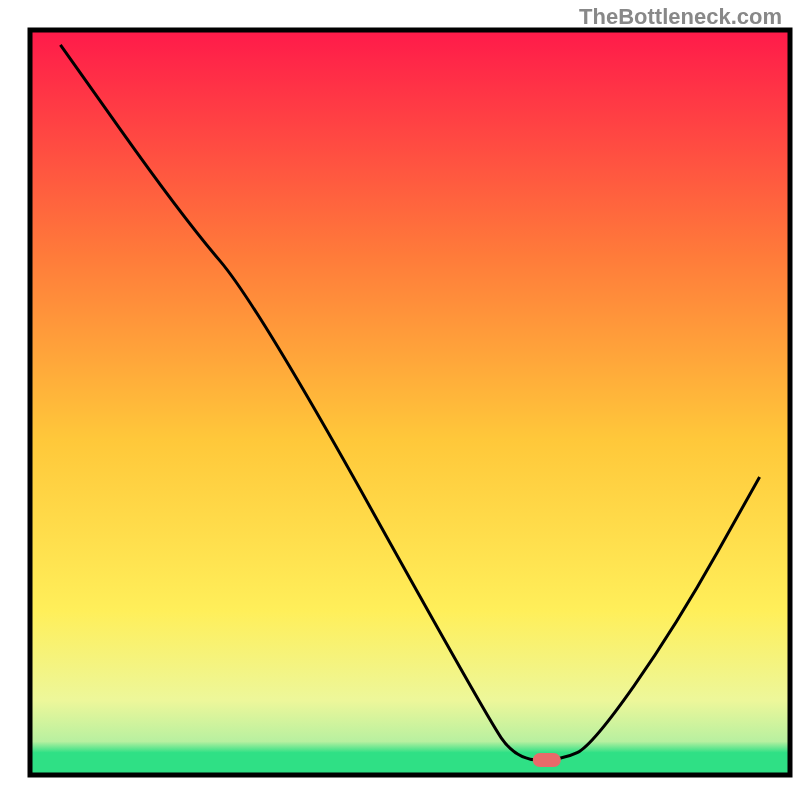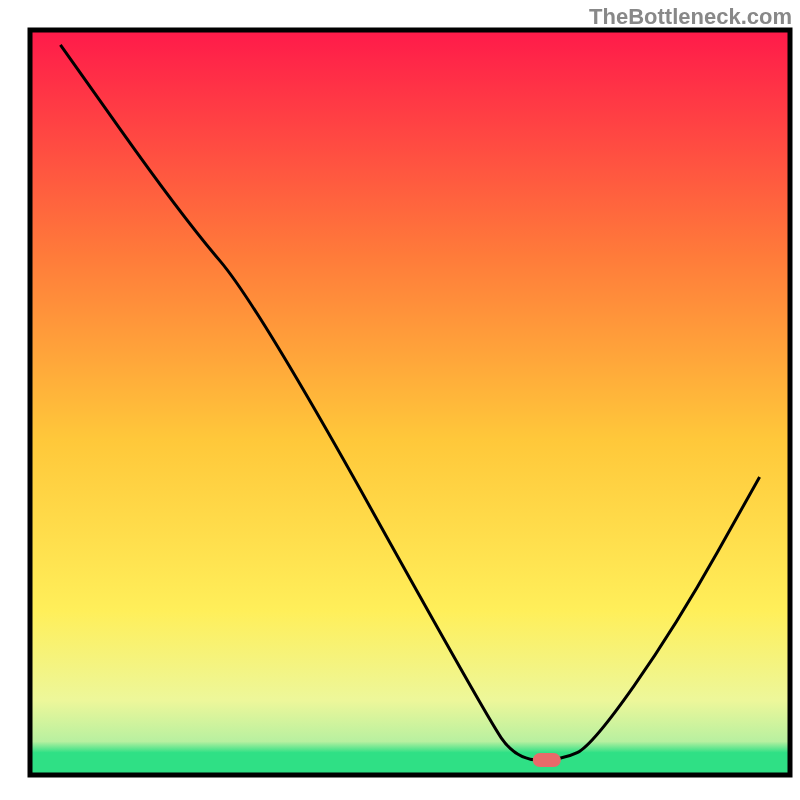--- a/index.html
+++ b/index.html
@@ -11,21 +11,21 @@
     overflow: hidden;
   }
   .container {
     position: relative;
     width: 800px;
     height: 800px;
   }
   .watermark {
     position: absolute;
     top: 4px;
-    right: 8px;
+    right: 18px;
     font-family: Arial, sans-serif;
     font-size: 22px;
     font-weight: bold;
     color: #888888;
     z-index: 10;
   }
   svg {
     display: block;
   }
 </style>

